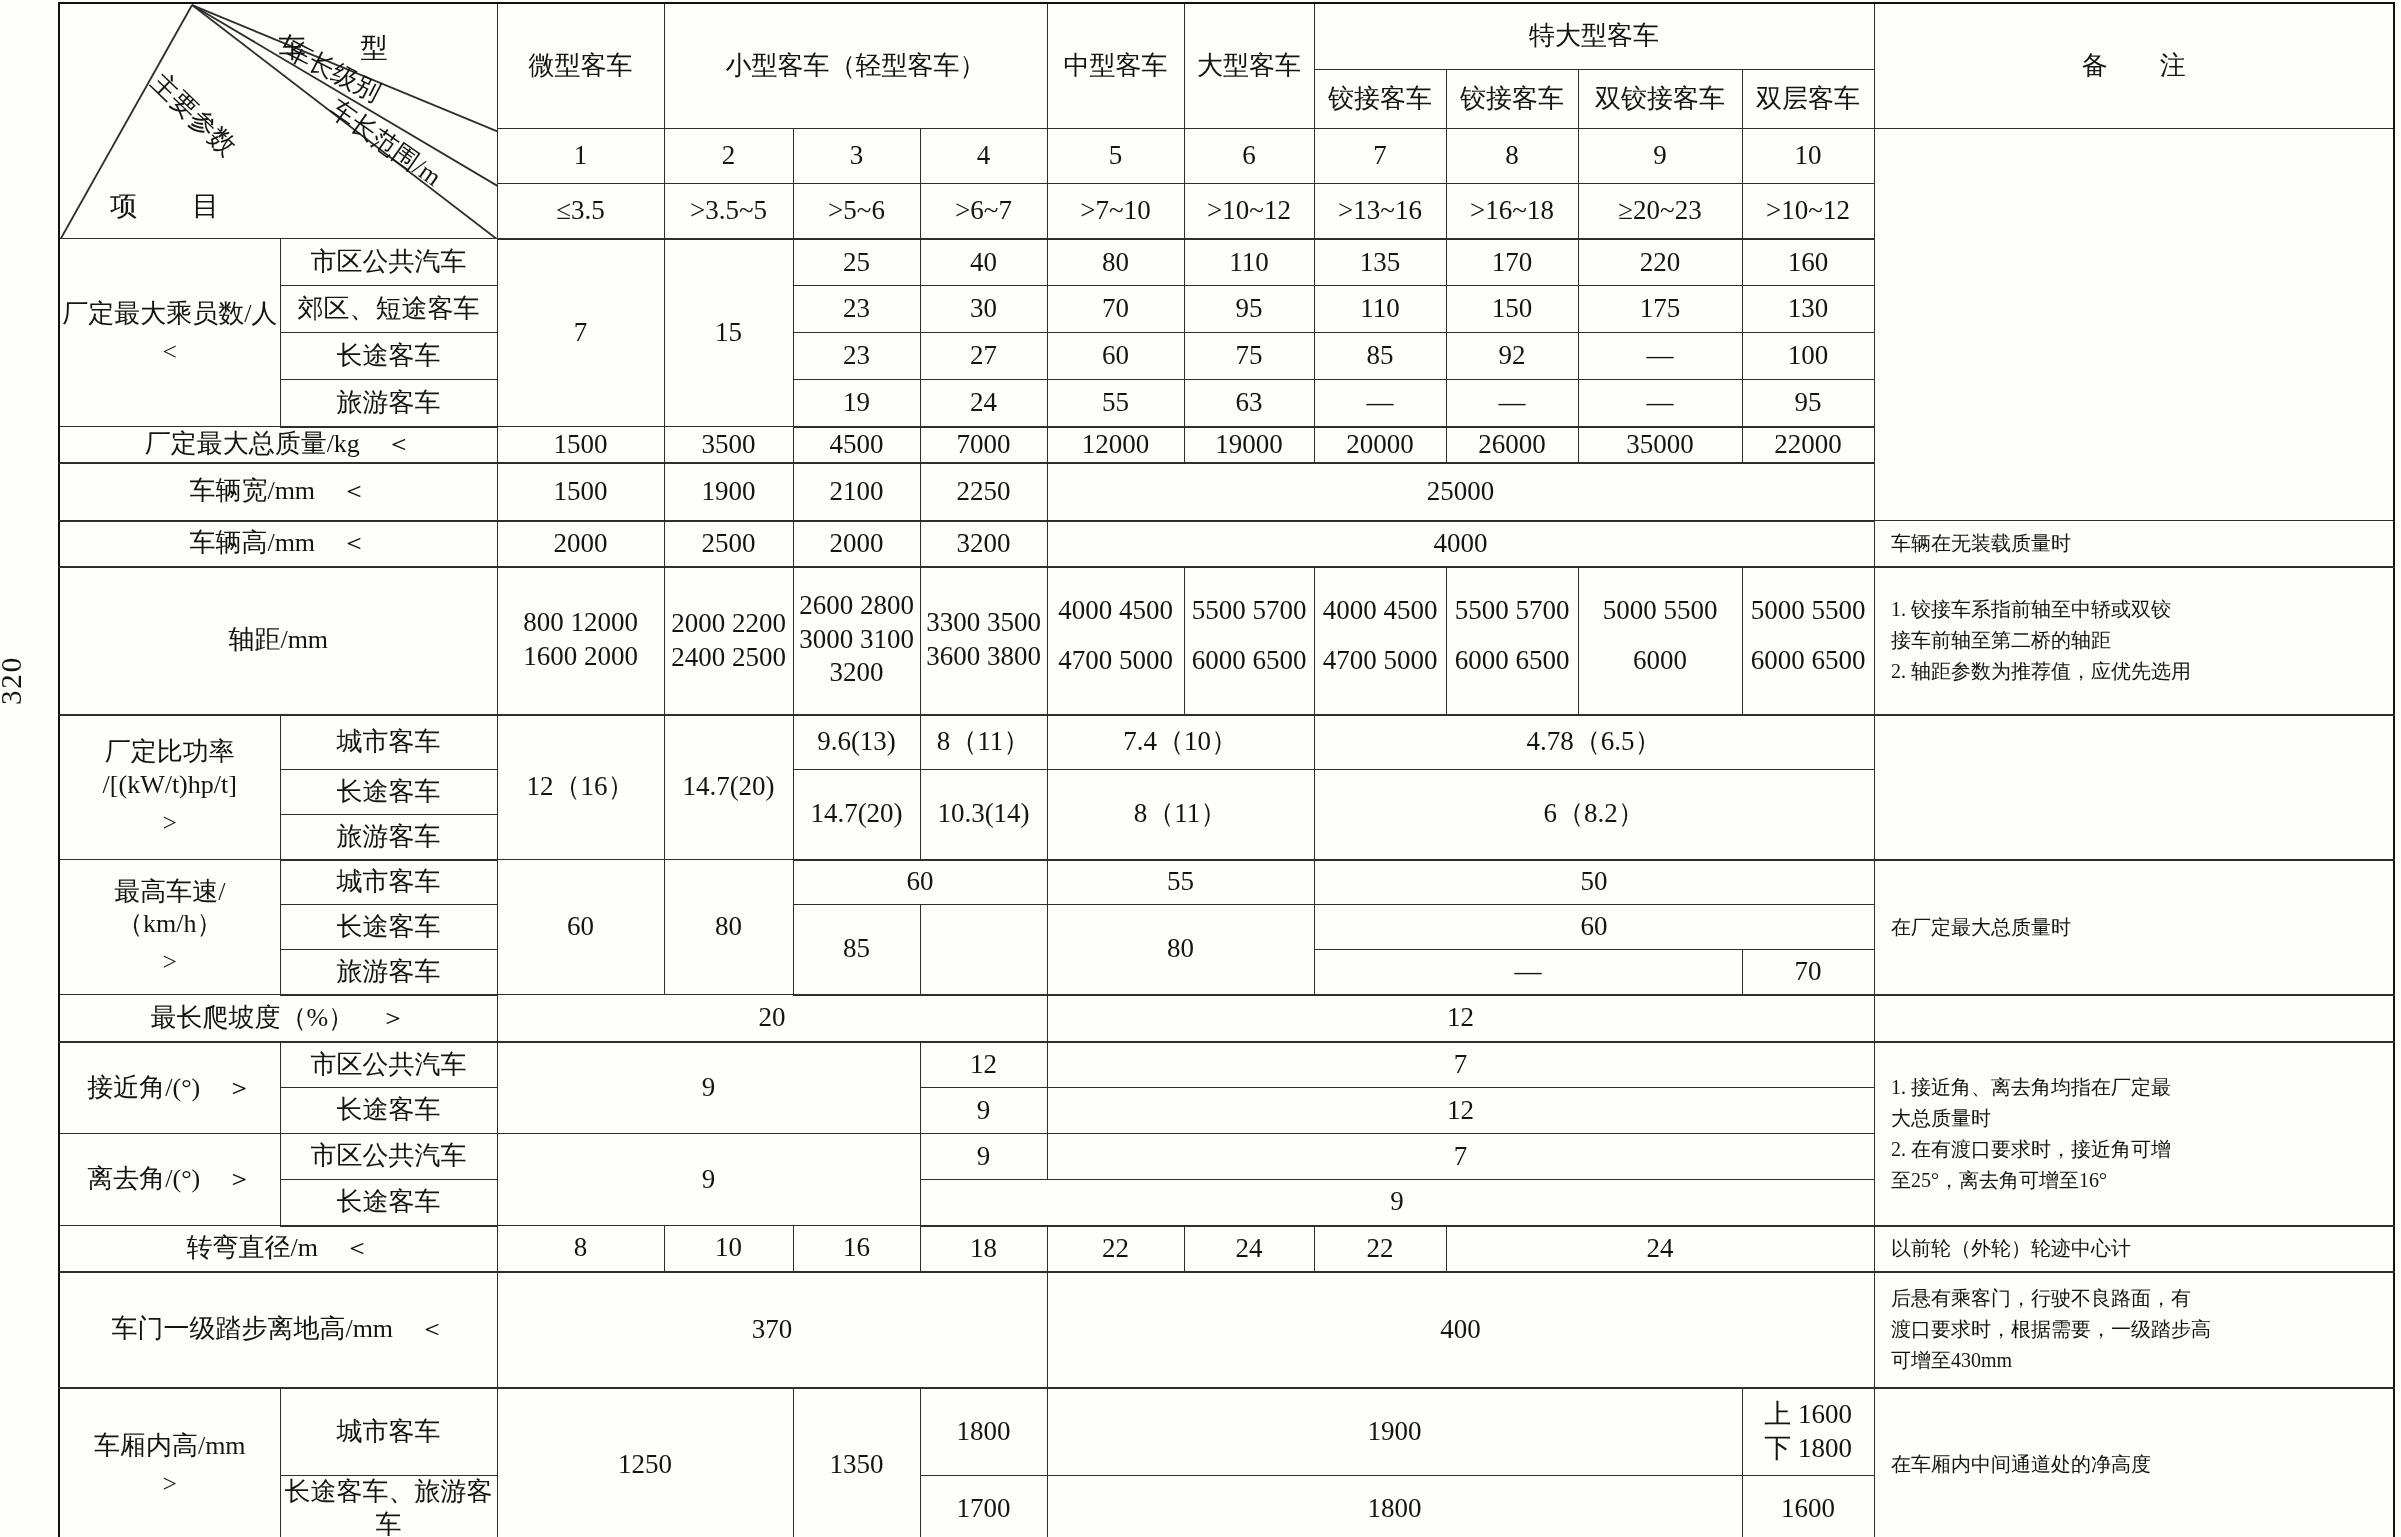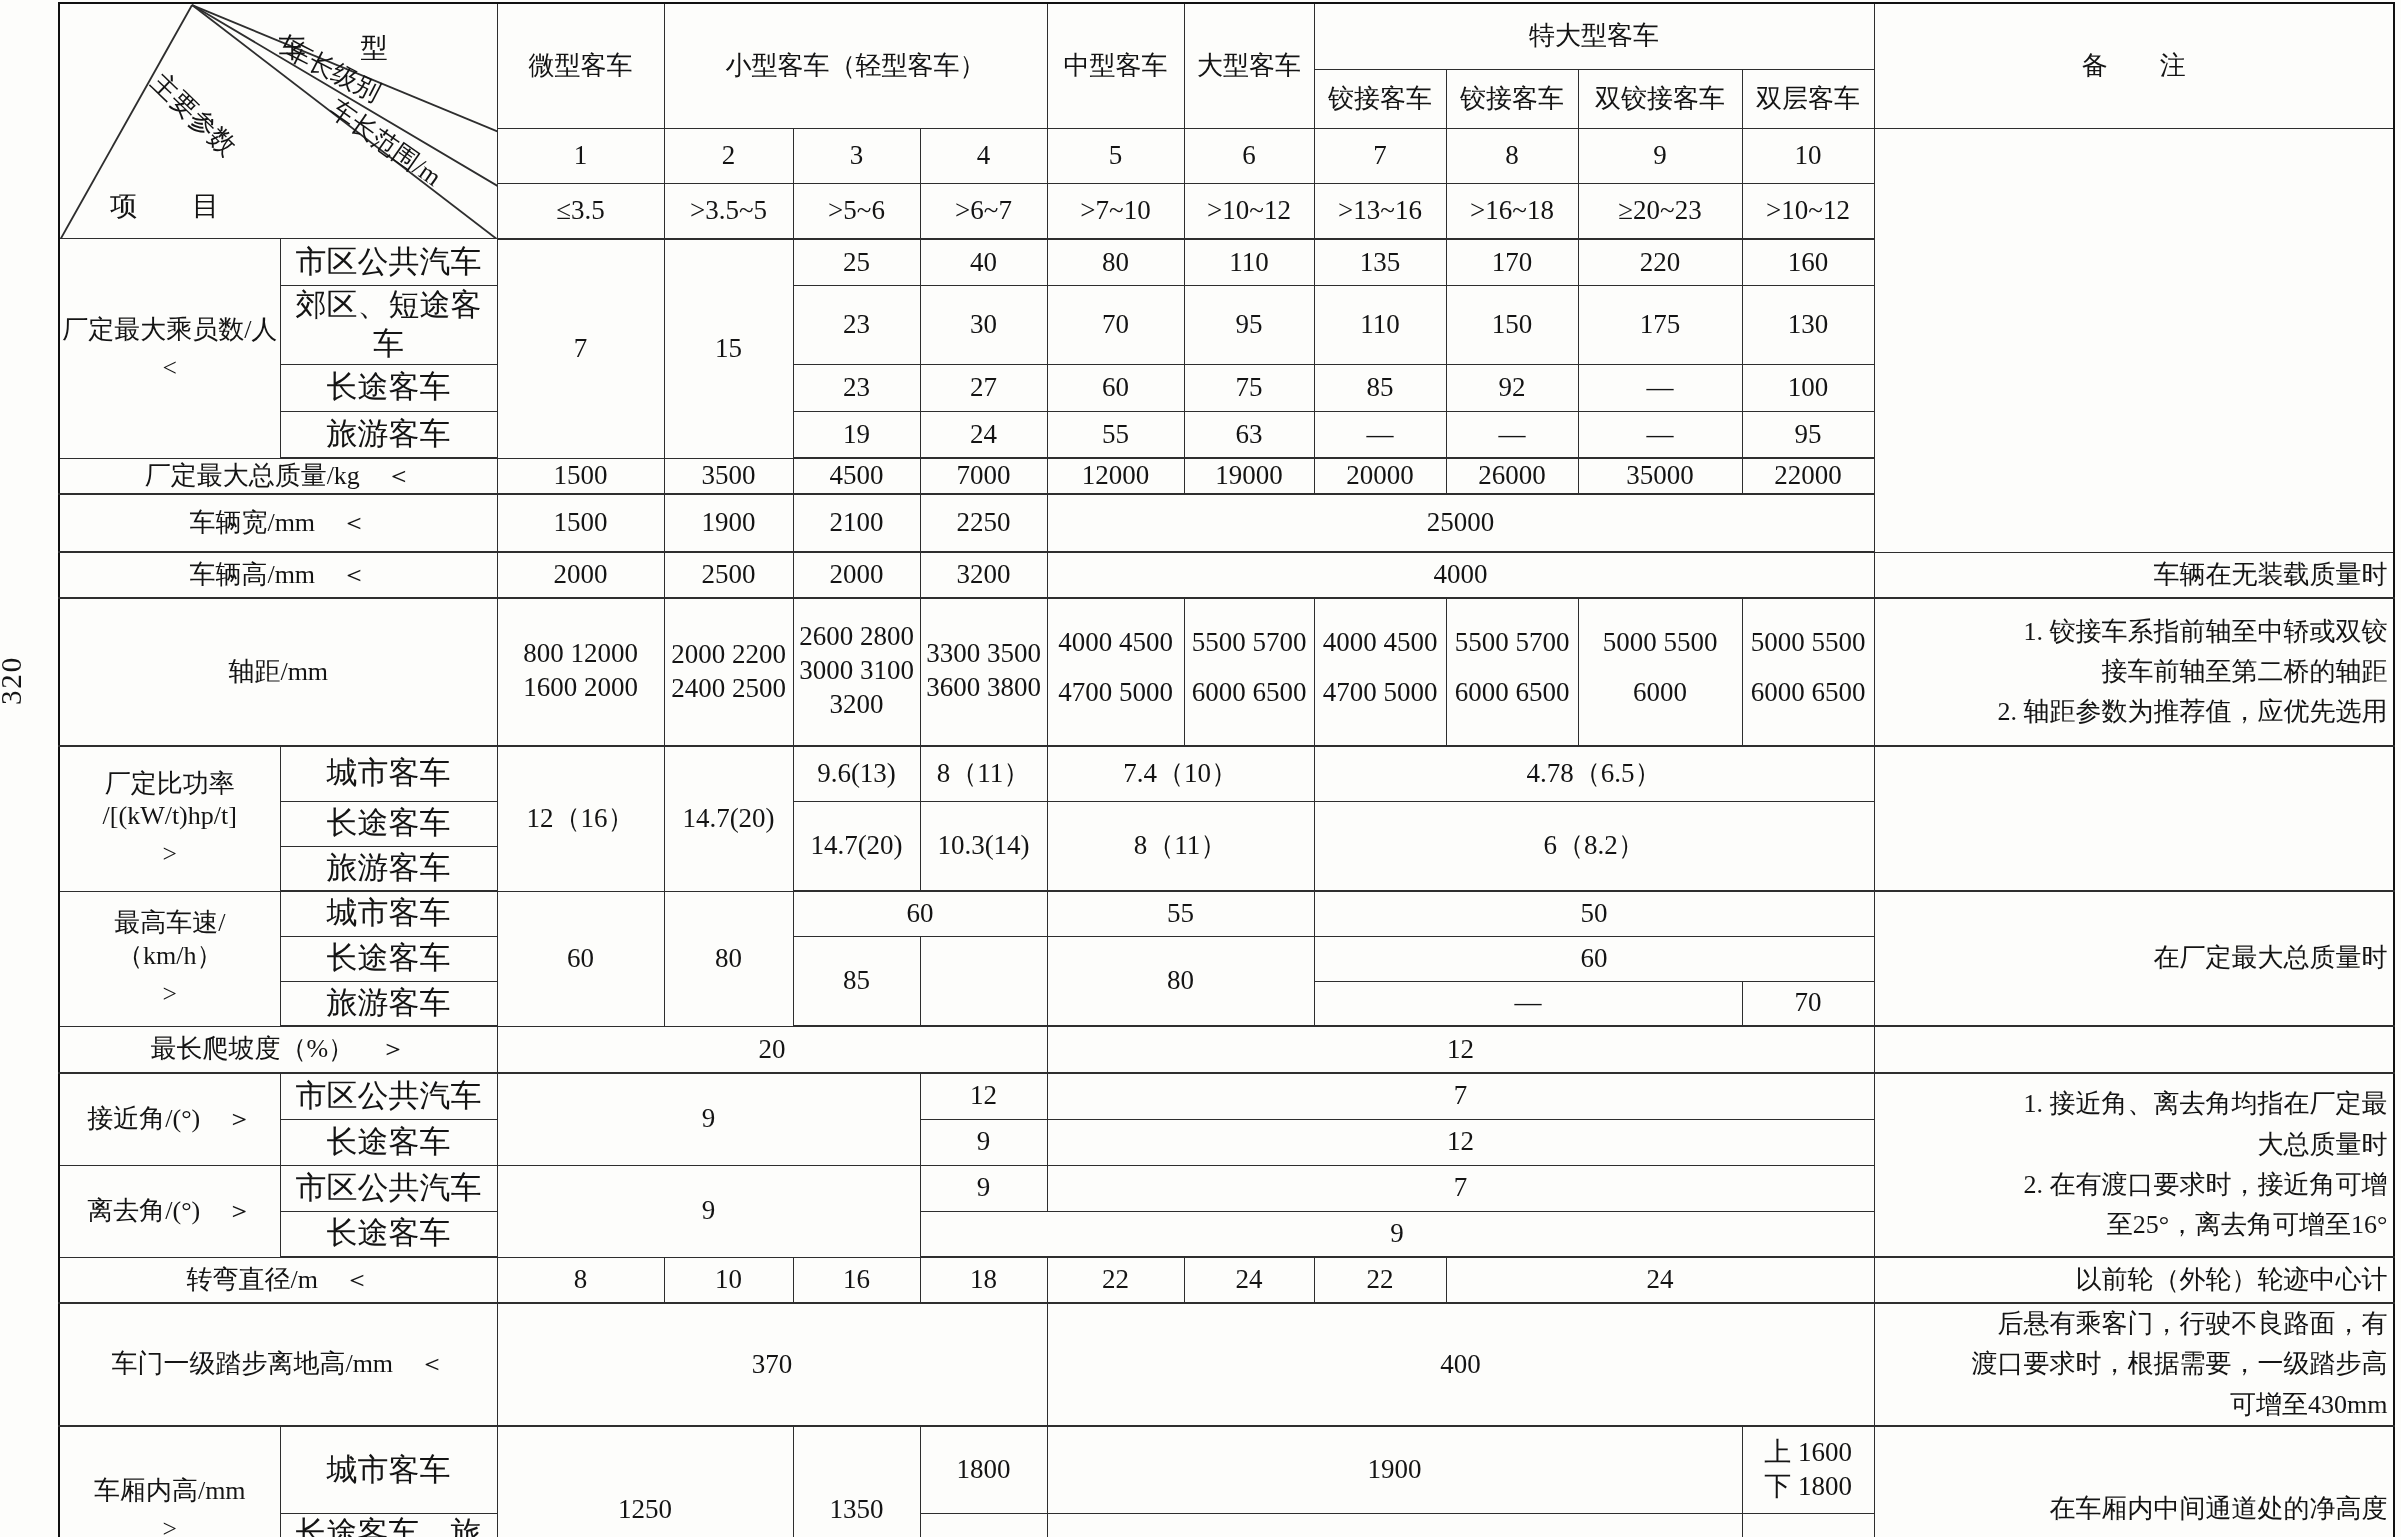--- a/index.html
+++ b/index.html
@@ -3,24 +3,24 @@
 <meta charset="utf-8">
 <style>
   html,body{margin:0;padding:0;background:#fdfdfb;width:2401px;height:1538px;overflow:hidden;}
   body{font-family:"Liberation Serif","DejaVu Serif",serif;color:#141414;}
   #page-num{position:absolute;left:-12.7px;top:664px;transform:rotate(-90deg);font-size:29px;letter-spacing:1.8px;}
   #sheet{position:absolute;left:58px;top:1.8px;}
   table{border-collapse:collapse;table-layout:fixed;border:2.7px solid #111;}
   td{border:0.9px solid #2e2e2e;text-align:center;vertical-align:middle;padding:0;font-size:26px;line-height:1.25;overflow:hidden;}
   td.tb{border-bottom-width:2.7px;}
   td.lbl{font-size:26px;text-align:center;}
-  td.sub{font-size:31px;}
+  td.sub{font-size:26px;}
   .sym{display:block;margin-top:5.5px;font-size:25.5px;}
   .num{font-size:27px;}
-  .remark{text-align:right;padding-left:16.4px;padding-right:5.5px;font-size:26px;line-height:1.55;}
+  .remark{text-align:left;padding-left:16.4px;padding-right:5.5px;font-size:20px;line-height:1.55;}
   .vstack{display:flex;flex-direction:column;align-items:center;height:100%;box-sizing:border-box;}
   .between{justify-content:space-between;padding:9px 0 11px 0;}
   .centerv{justify-content:flex-start;}
   .bottomv{justify-content:flex-end;gap:16px;padding-bottom:9px;}
   .corner-cell{position:relative;padding:0;}
   .corner-cell svg{position:absolute;left:0;top:0;}
   svg text{font-family:"Liberation Serif","DejaVu Serif",serif;fill:#141414;}
 </style>
 </head>
 <body>

